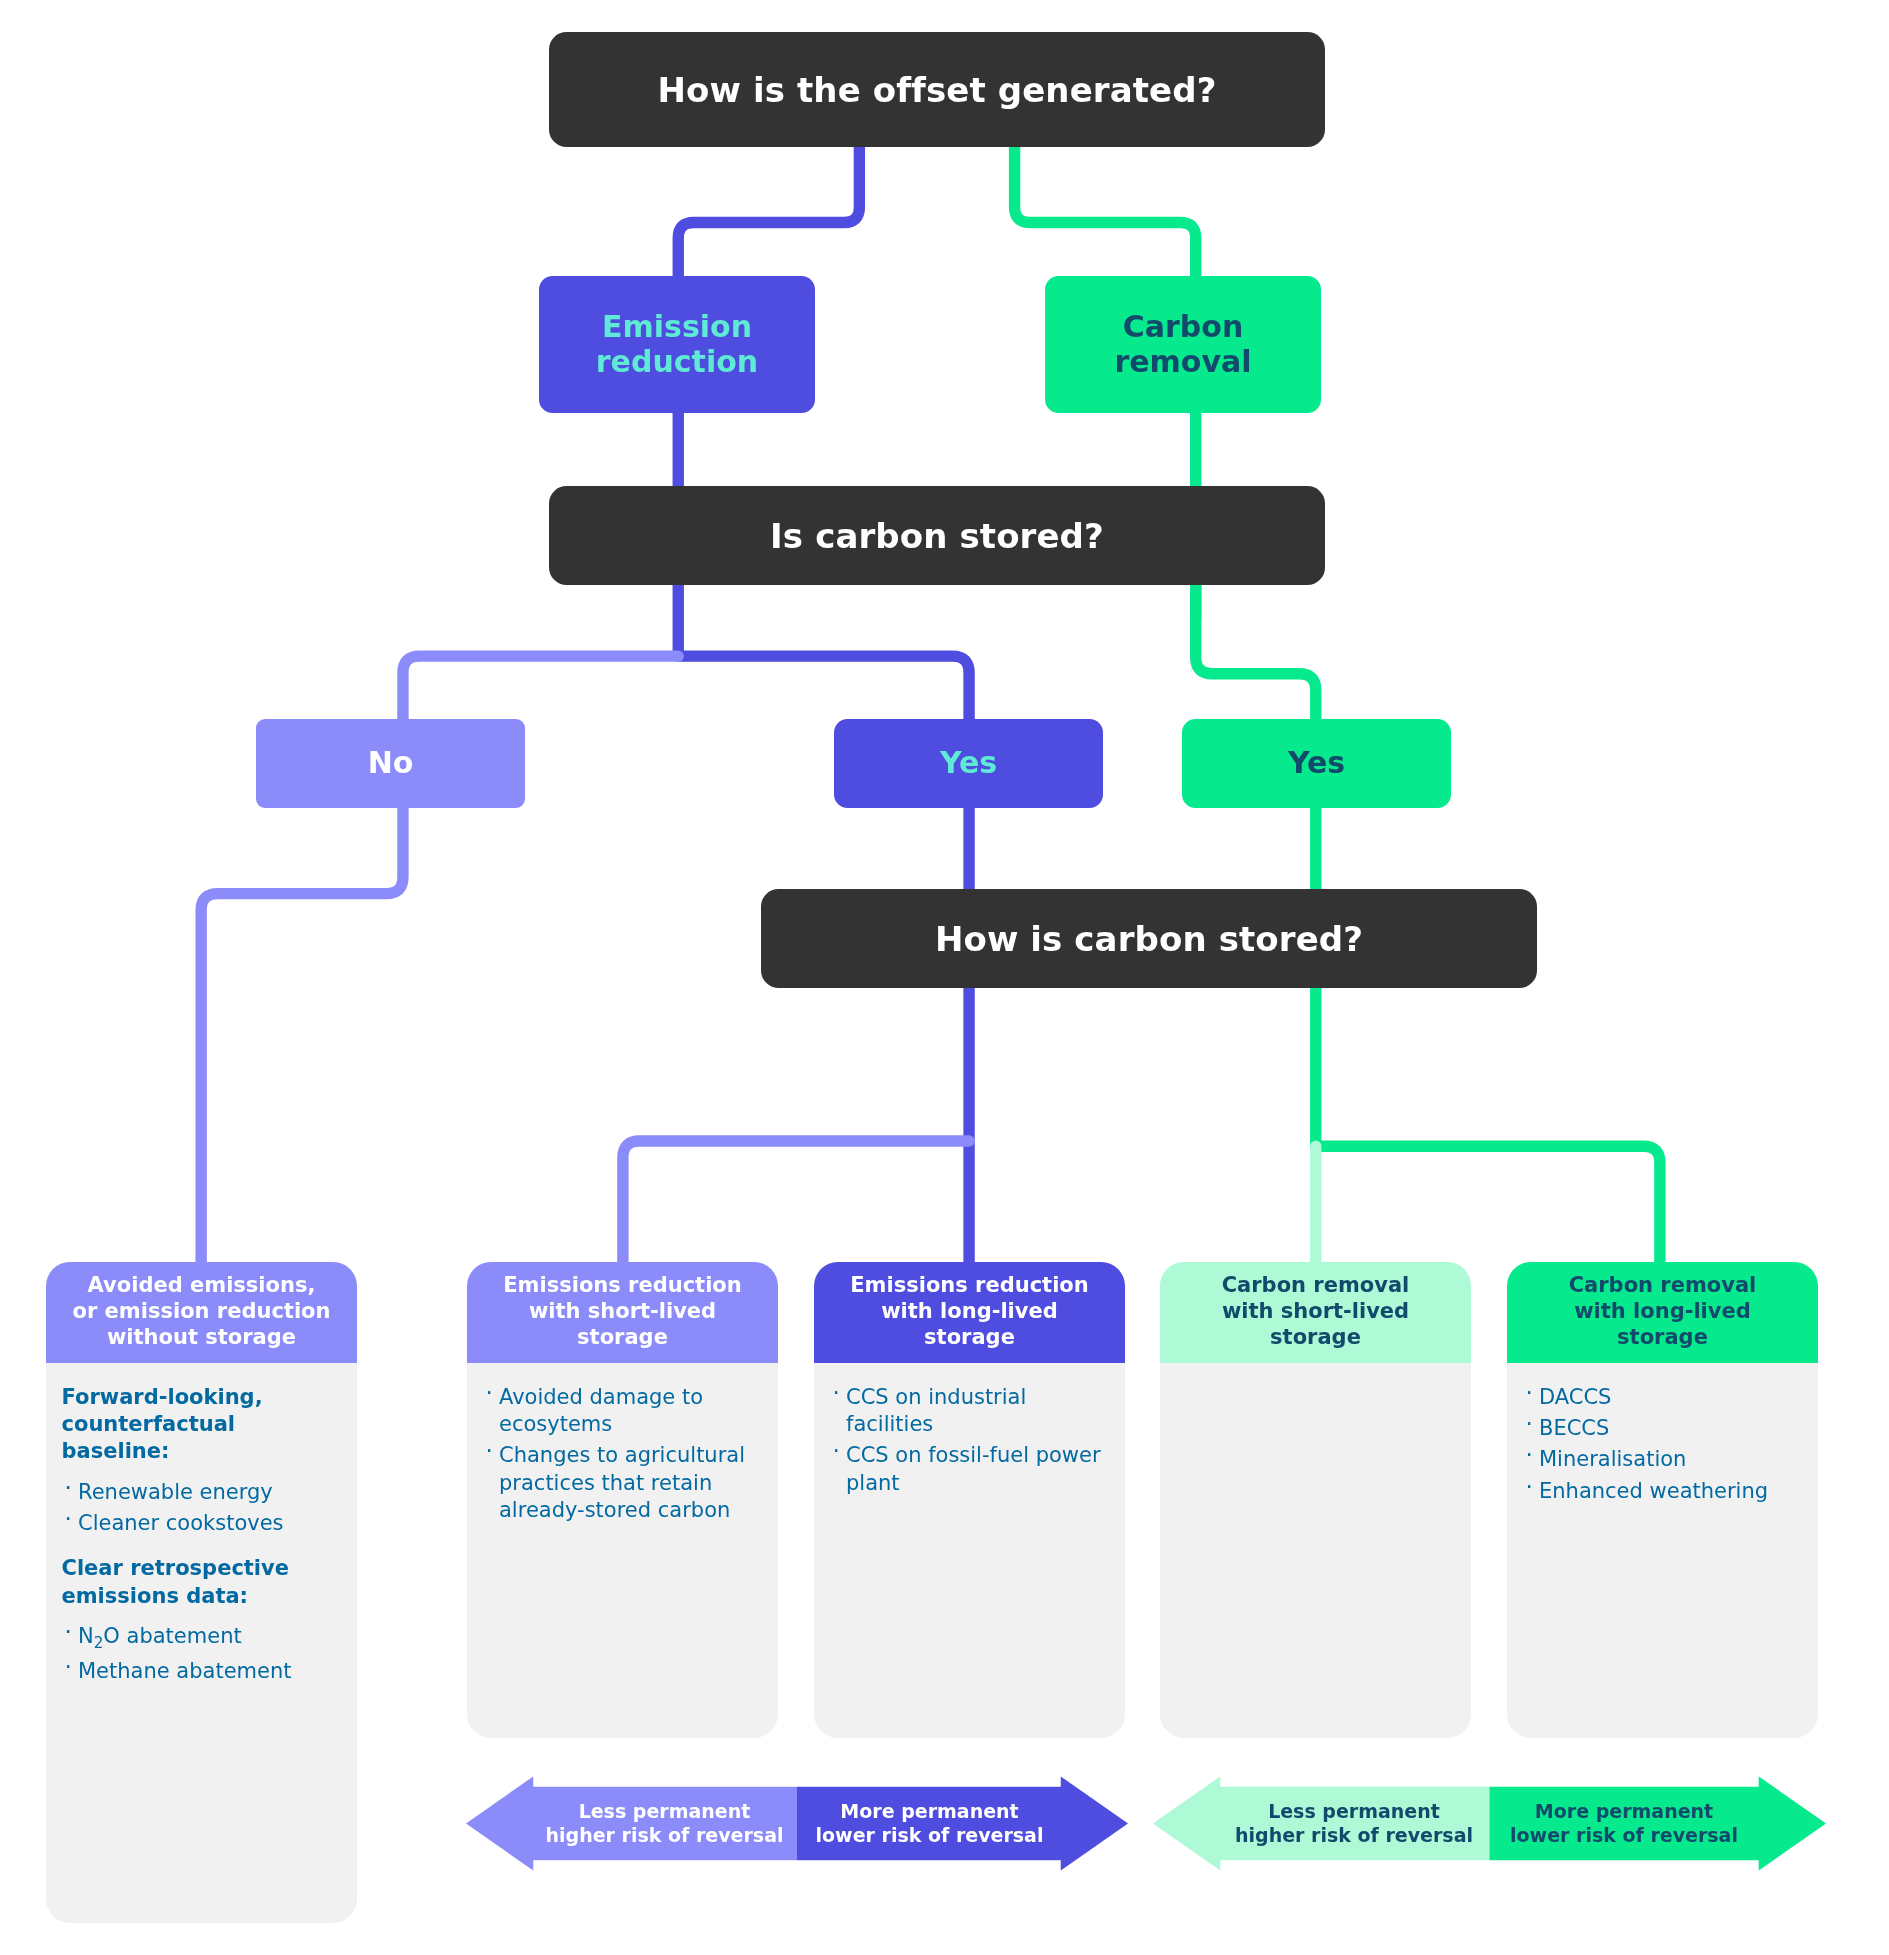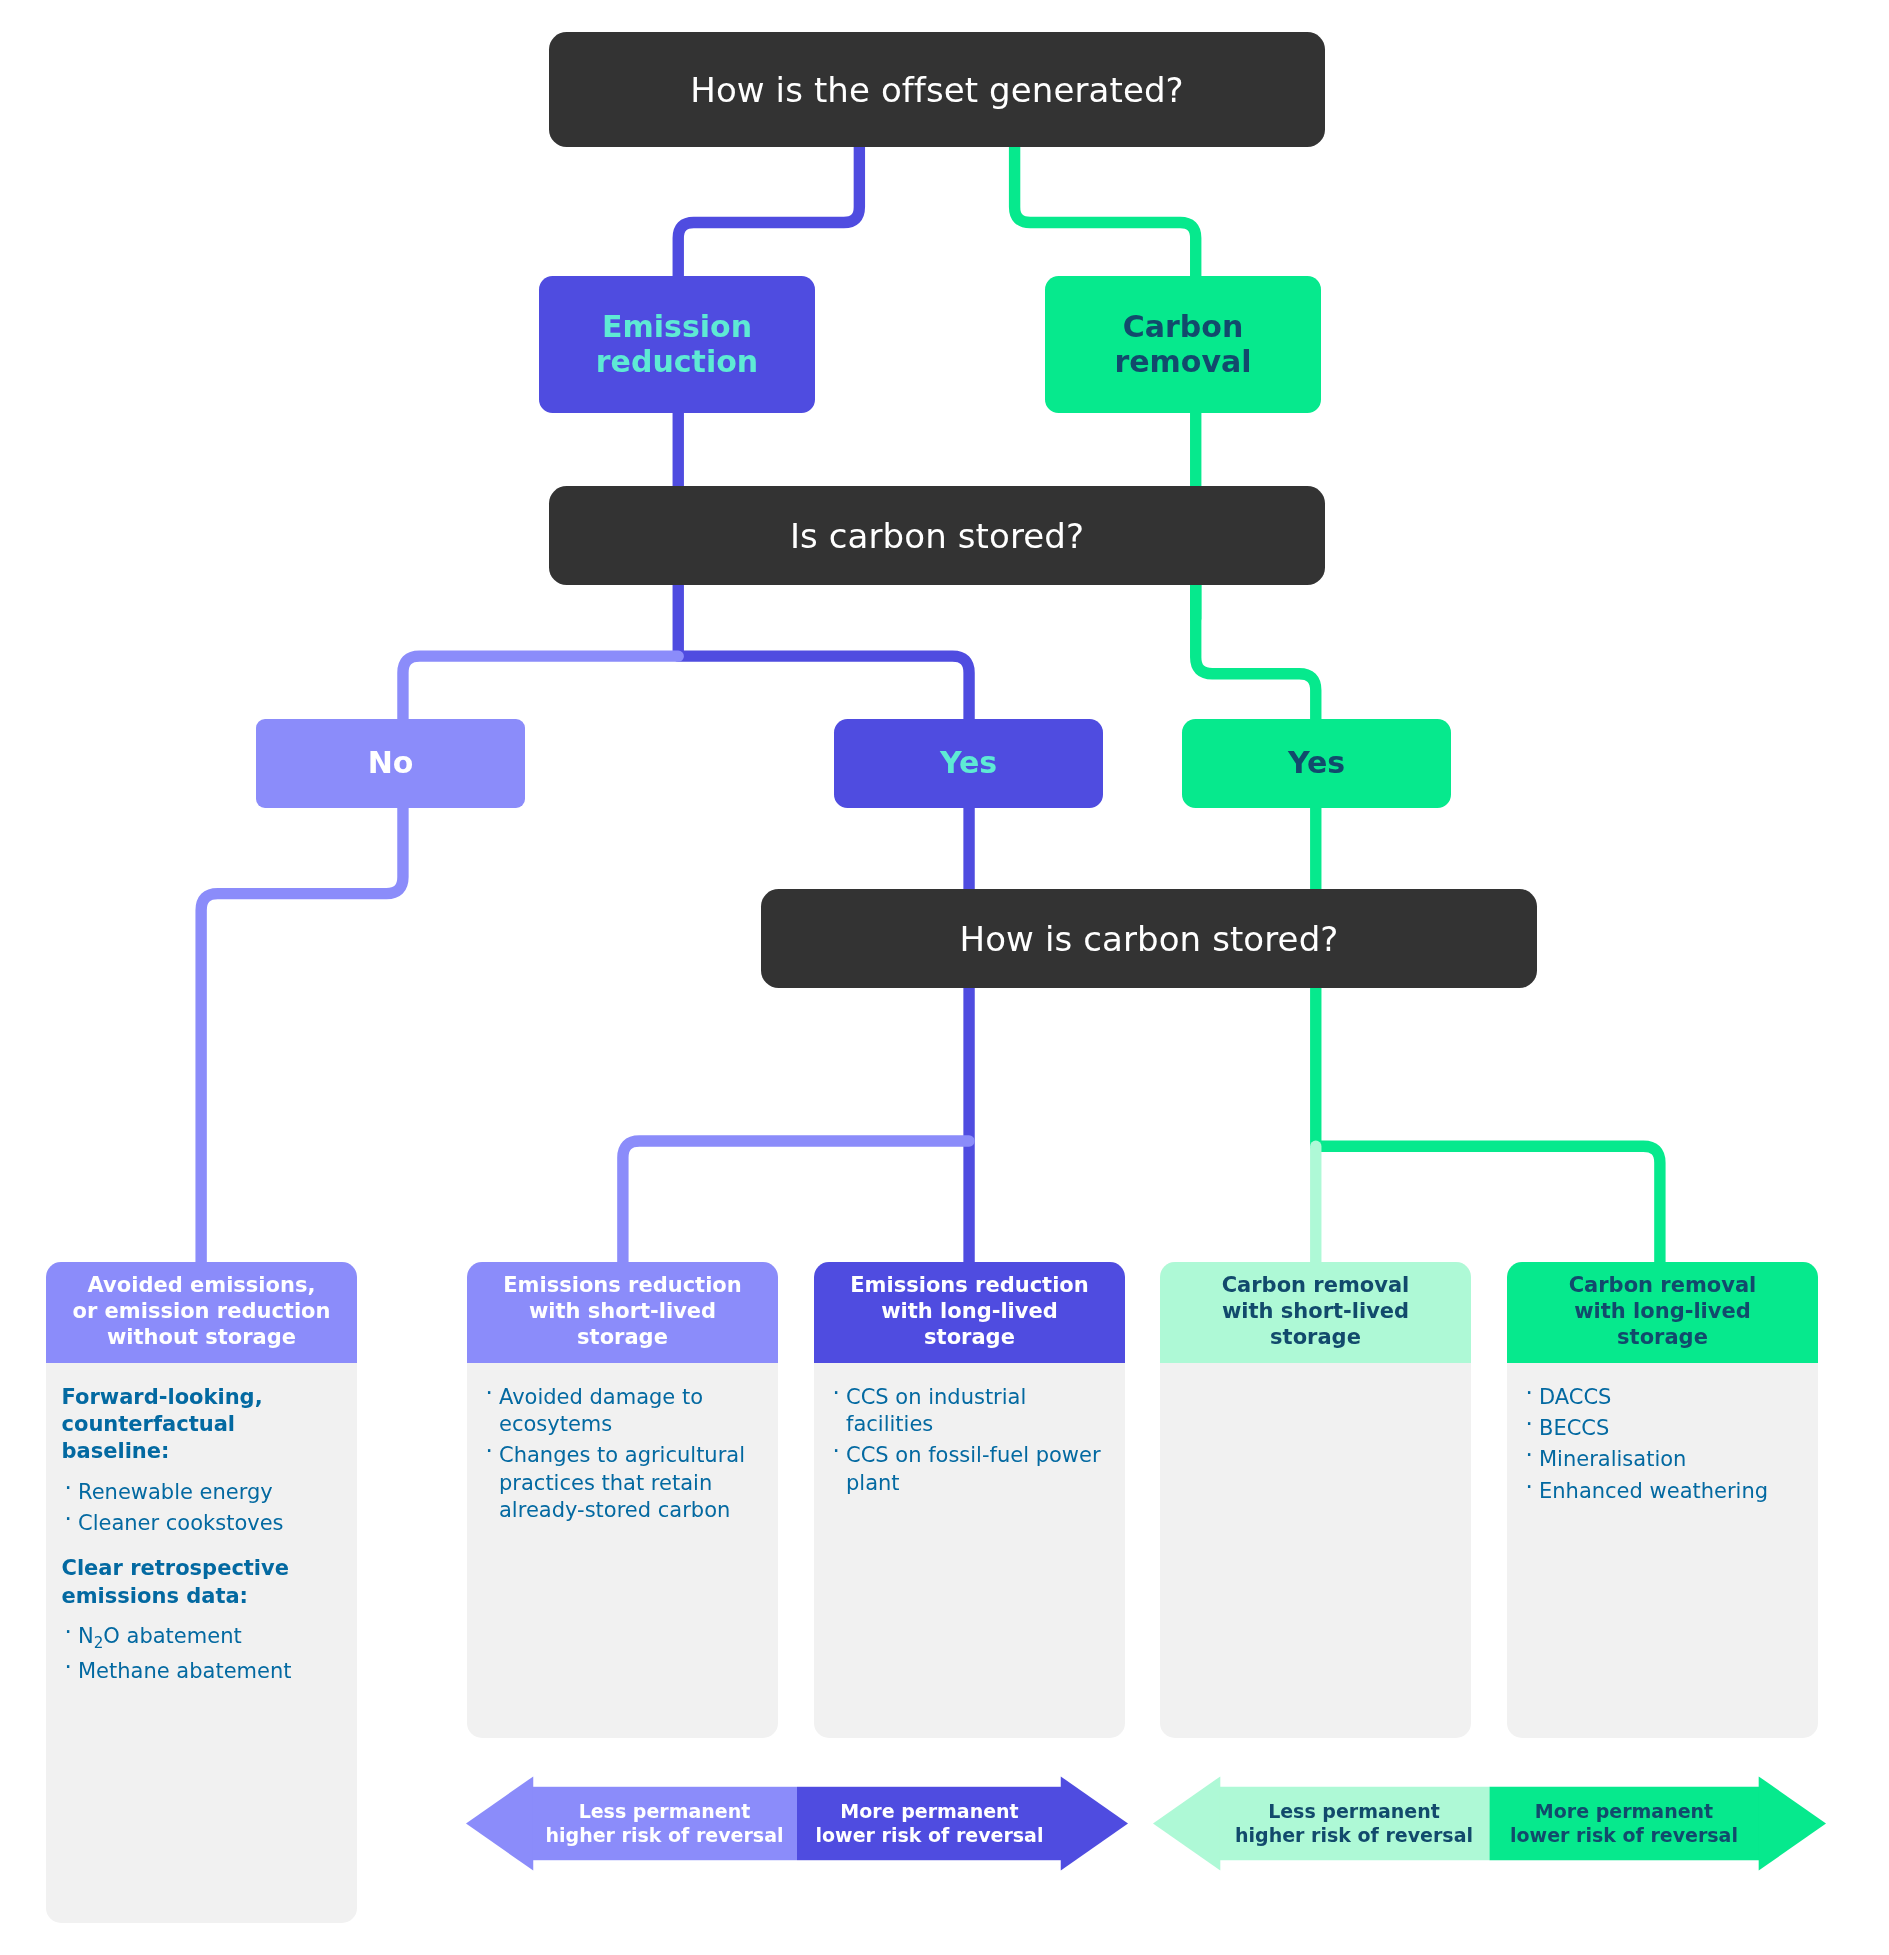--- a/index.html
+++ b/index.html
@@ -14,31 +14,31 @@
 
   
   svg.links { position:absolute; left:0; top:0; width:1890px; height:1955px; pointer-events:none; }
 
   
   .node { position:absolute; display:flex; align-items:center; justify-content:center; text-align:center; }
 
   .qbox {
     background:#333333; color:#ffffff;
     border-radius:17.6px;
-    font-weight:400; font-size:34px; letter-spacing:0.1px;
+    font-weight:700; font-size:34px; letter-spacing:0.1px;
     font-family:"DejaVu Sans", sans-serif;
   }
 
   .pill { border-radius:13.5px; font-weight:700; font-size:30px; line-height:1.14; }
   .pill.purple-dark { background:#4f4ce0; color:#5eead4; }
   .pill.purple-light{ background:#8b8cfa; color:#ffffff;border-radius:9px; }
   .pill.green-dark  { background:#06e98d; color:#124a6c; }
 
   
-  .card { position:absolute; border-radius:15px; overflow:hidden; background:#f1f1f1; display:flex; flex-direction:column; }
+  .card { position:absolute; border-radius:24px; overflow:hidden; background:#f1f1f1; display:flex; flex-direction:column; }
   .card-head {
     padding:11.4px 7.2px 12.4px;
     font-weight:700; font-size:21px; line-height:1.22; text-align:center;
   }
   .card-head.h-purple-light { background:#8b8cfa; color:#ffffff; }
   .card-head.h-purple-dark  { background:#4f4ce0; color:#ffffff; }
   .card-head.h-green-light  { background:#aef9d6; color:#124a6c; }
   .card-head.h-green-dark   { background:#06e98d; color:#124a6c; }
 
   .card-body { padding:21px 17.6px 15.5px 15.5px; color:#0369a1; font-size:21px; line-height:1.30; flex:1; }

